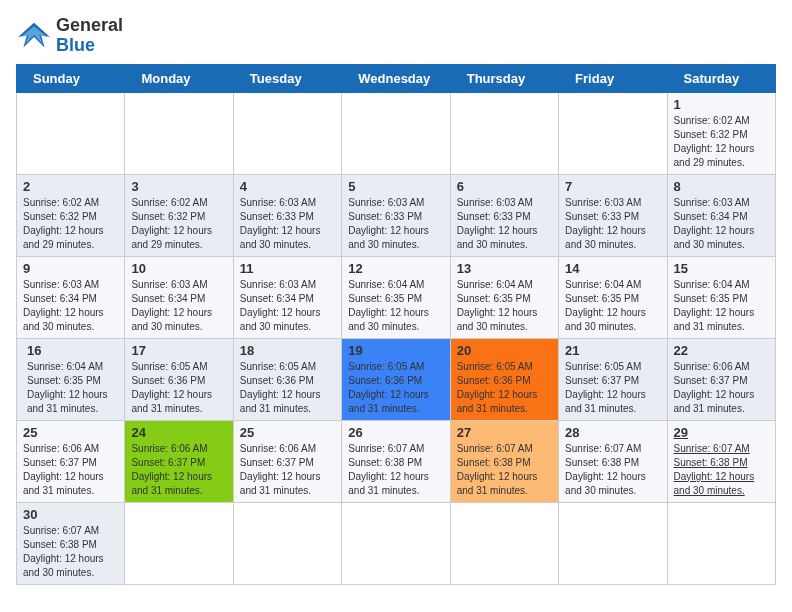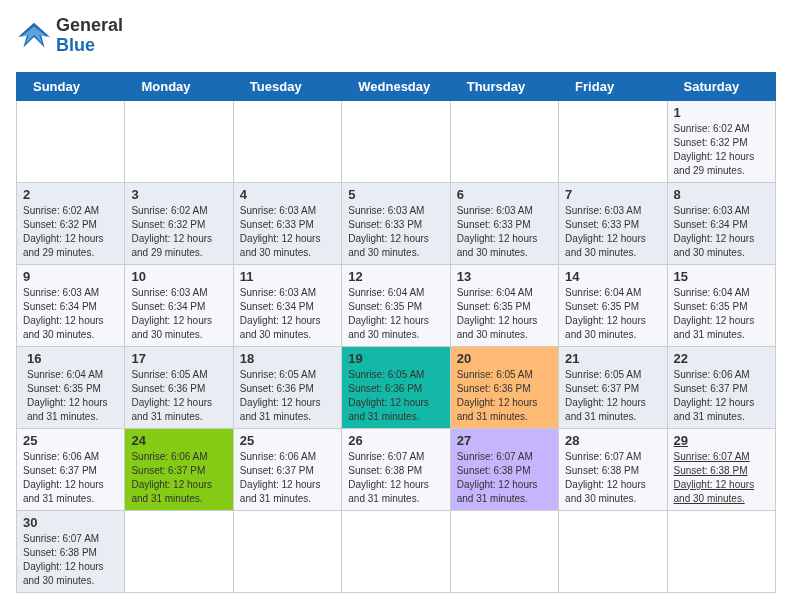--- a/index.html
+++ b/index.html
@@ -7,21 +7,21 @@
       font-family: Arial, sans-serif;
       background: #fff;
       width: 792px;
       min-height: 612px;
       padding: 16px;
     }
     .header-area {
       display: flex;
       justify-content: space-between;
       align-items: flex-start;
-      margin-bottom: 16px;
+      margin-bottom: 8px;
     }
     .logo {
       display: flex;
       align-items: center;
       gap: 4px;
     }
     .logo-text {
       font-size: 18px;
       font-weight: bold;
       color: #333;
@@ -204,25 +204,25 @@
           <div class="day-info">Sunrise: 6:04 AM<br>Sunset: 6:35 PM<br>Daylight: 12 hours and 31 minutes.</div>
         </td>
         <td style="background: rgb(232, 237, 244); margin-left: 48px;">
           <div class="day-number">17</div>
           <div class="day-info">Sunrise: 6:05 AM<br>Sunset: 6:36 PM<br>Daylight: 12 hours and 31 minutes.</div>
         </td>
         <td style="background: rgb(232, 237, 244);">
           <div class="day-number">18</div>
           <div class="day-info">Sunrise: 6:05 AM<br>Sunset: 6:36 PM<br>Daylight: 12 hours and 31 minutes.</div>
         </td>
-        <td style="background: #14b8a6;">
+        <td style="background: #3b82f6;">
           <div class="day-number">19</div>
           <div class="day-info">Sunrise: 6:05 AM<br>Sunset: 6:36 PM<br>Daylight: 12 hours and 31 minutes.</div>
         </td>
-        <td style="background: #fdba74;">
+        <td style="background: #f97316;">
           <div class="day-number">20</div>
           <div class="day-info">Sunrise: 6:05 AM<br>Sunset: 6:36 PM<br>Daylight: 12 hours and 31 minutes.</div>
         </td>
         <td style="background: rgb(232, 237, 244);">
           <div class="day-number">21</div>
           <div class="day-info">Sunrise: 6:05 AM<br>Sunset: 6:37 PM<br>Daylight: 12 hours and 31 minutes.</div>
         </td>
         <td style="background: rgb(232, 237, 244);">
           <div class="day-number">22</div>
           <div class="day-info">Sunrise: 6:06 AM<br>Sunset: 6:37 PM<br>Daylight: 12 hours and 31 minutes.</div>
@@ -238,21 +238,21 @@
           <div class="day-info">Sunrise: 6:06 AM<br>Sunset: 6:37 PM<br>Daylight: 12 hours and 31 minutes.</div>
         </td>
         <td style="background: rgb(245, 247, 250);">
           <div class="day-number">25</div>
           <div class="day-info">Sunrise: 6:06 AM<br>Sunset: 6:37 PM<br>Daylight: 12 hours and 31 minutes.</div>
         </td>
         <td style="background: rgb(245, 247, 250);">
           <div class="day-number">26</div>
           <div class="day-info">Sunrise: 6:07 AM<br>Sunset: 6:38 PM<br>Daylight: 12 hours and 31 minutes.</div>
         </td>
-        <td style="background: #c4b5fd;">
+        <td style="background: #fdba74;">
           <div class="day-number">27</div>
           <div class="day-info">Sunrise: 6:07 AM<br>Sunset: 6:38 PM<br>Daylight: 12 hours and 31 minutes.</div>
         </td>
         <td style="background: rgb(245, 247, 250);">
           <div class="day-number">28</div>
           <div class="day-info">Sunrise: 6:07 AM<br>Sunset: 6:38 PM<br>Daylight: 12 hours and 30 minutes.</div>
         </td>
         <td style="background: rgb(245, 247, 250); text-decoration: underline;">
           <div class="day-number">29</div>
           <div class="day-info">Sunrise: 6:07 AM<br>Sunset: 6:38 PM<br>Daylight: 12 hours and 30 minutes.</div>

